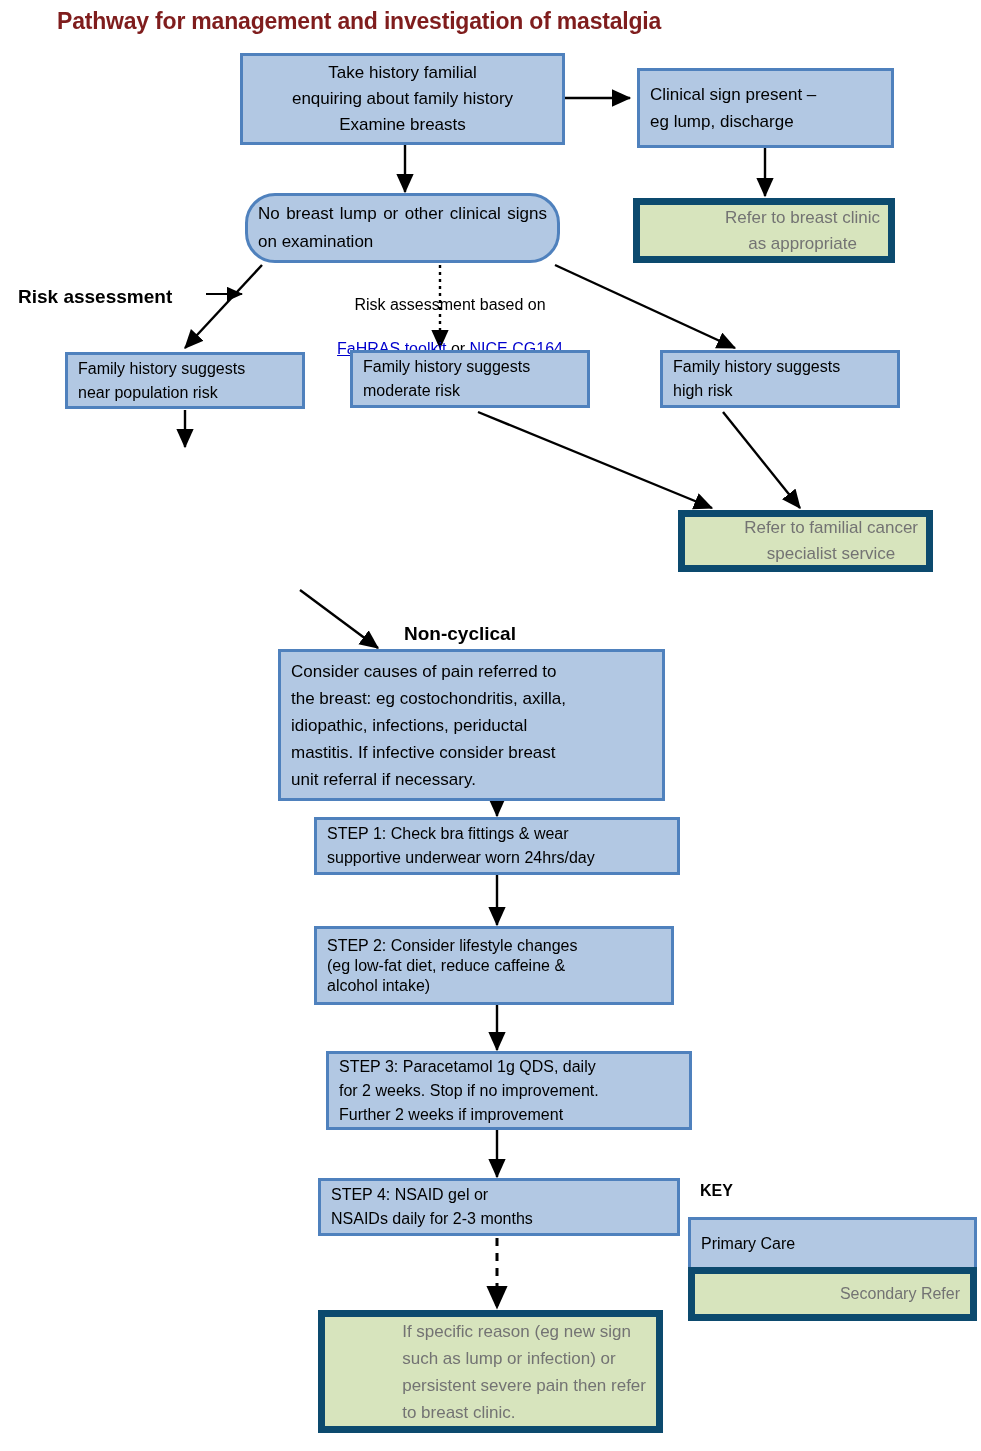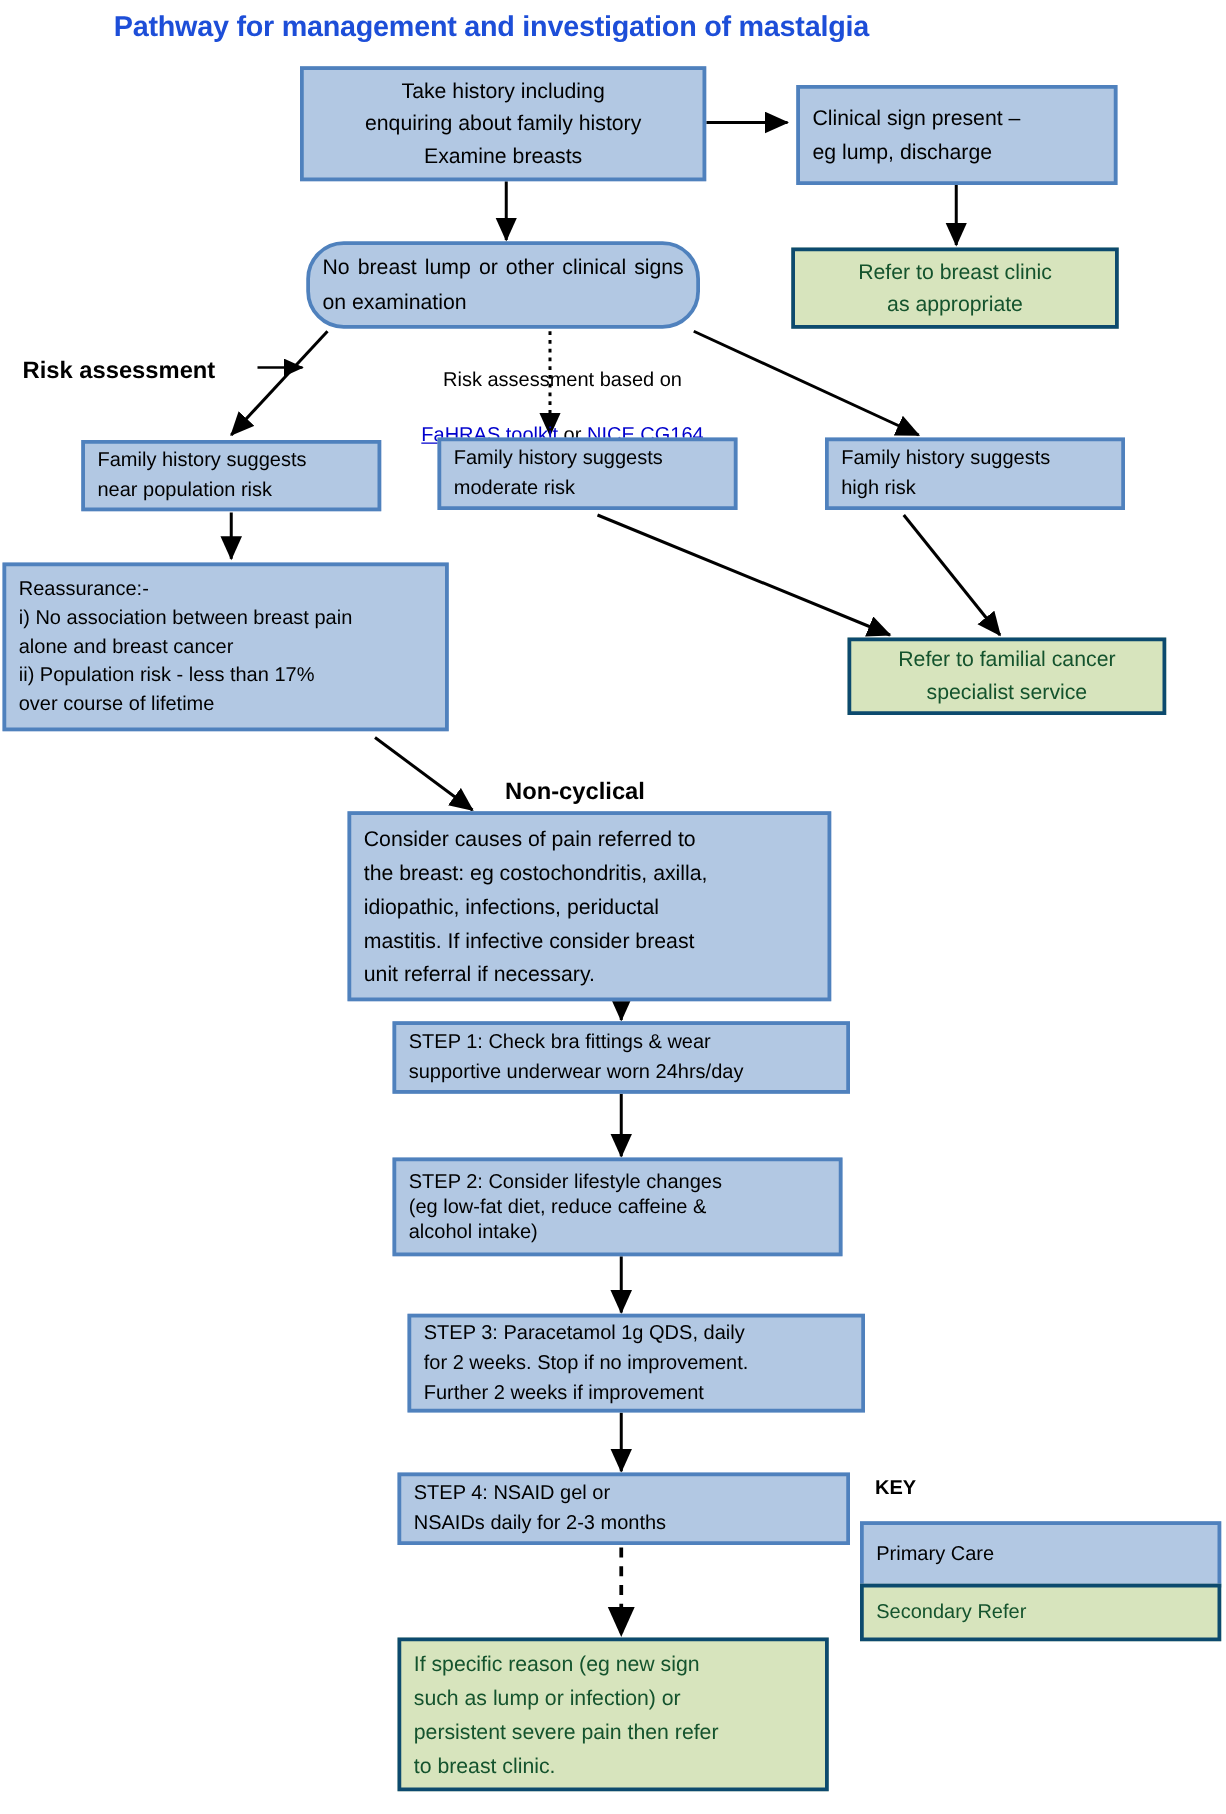--- a/index.html
+++ b/index.html
@@ -24,40 +24,40 @@
     justify-content:center;
     white-space:pre-line;
   }
   .blue{
     background:#b2c8e3;
     border:3px solid #4f81bd;
     color:#000000;
   }
   .green{
     background:#d7e4bd;
-    border:3px solid #0c4a6e;
-    color:#14532d;
+    border:7px solid #0c4a6e;
+    color:#737373;
+    align-items:flex-end;
   }
   .t-left{text-align:left;}
   .t-center{text-align:center;}
   .t-just{text-align:justify;text-align-last:left;border-radius:30px;}
   .pad-l{padding:20px 10px;}
   .pad-c{padding:4px 8px;}
 
   
   #page-title{
     position:absolute;
     left:57px;
     top:8px;
     font-size:23px;
     font-weight:bold;
-    color:#1d4ed8;
+    color:#7f1d1d;
     letter-spacing:-0.2px;
     white-space:nowrap;
-    margin-left:34px;
   }
 
   
   .label{
     position:absolute;
     color:#000;
     white-space:pre-line;
   }
   .label.bold{font-weight:bold;}
 
@@ -134,21 +134,21 @@
 
       <line x1="497" y1="1130" x2="497" y2="1177"></line>
 
       <line x1="497" y1="1238" x2="497" y2="1308" stroke-dasharray="8 7" stroke-width="3"></line>
 
       <line x1="206" y1="294" x2="242" y2="294" stroke-width="2"></line>
     </g>
   </svg>
 
   <div class="node blue t-center pad-c" style="left:240px;top:53px;width:325px;height:92px;font-size:17px;line-height:26px;">
-    <span>Take history including
+    <span>Take history familial
 enquiring about family history
 Examine breasts</span>
   </div>
 
   <div class="node blue t-left pad-l" style="left:637px;top:68px;width:257px;height:80px;font-size:17px;line-height:27px;">
     <span>Clinical sign present –
 eg lump, discharge</span>
   </div>
 
   <div class="node green t-center pad-c" style="left:633px;top:198px;width:262px;height:65px;font-size:17px;line-height:26px;">
@@ -175,27 +175,20 @@
   <div class="node blue t-left pad-l" style="left:350px;top:350px;width:240px;height:58px;font-size:16px;line-height:24px;">
     <span>Family history suggests
 moderate risk</span>
   </div>
 
   <div class="node blue t-left pad-l" style="left:660px;top:350px;width:240px;height:58px;font-size:16px;line-height:24px;">
     <span>Family history suggests
 high risk</span>
   </div>
 
-  <div class="node blue t-left pad-l" style="left:2px;top:450px;width:357px;height:135px;font-size:16px;line-height:23px;">
-    <span>Reassurance:-
-i) No association between breast pain
-alone and breast cancer
-ii) Population risk - less than 17%
-over course of lifetime</span>
-  </div>
 
   <div class="node green t-center pad-c" style="left:678px;top:510px;width:255px;height:62px;font-size:17px;line-height:26px;">
     <span>Refer to familial cancer
 specialist service</span>
   </div>
 
   <div class="label bold" id="noncyclical-label">Non-cyclical</div>
 
   <div class="node blue t-left pad-l" style="left:278px;top:649px;width:387px;height:152px;font-size:17px;line-height:27px;">
     <span>Consider causes of pain referred to

